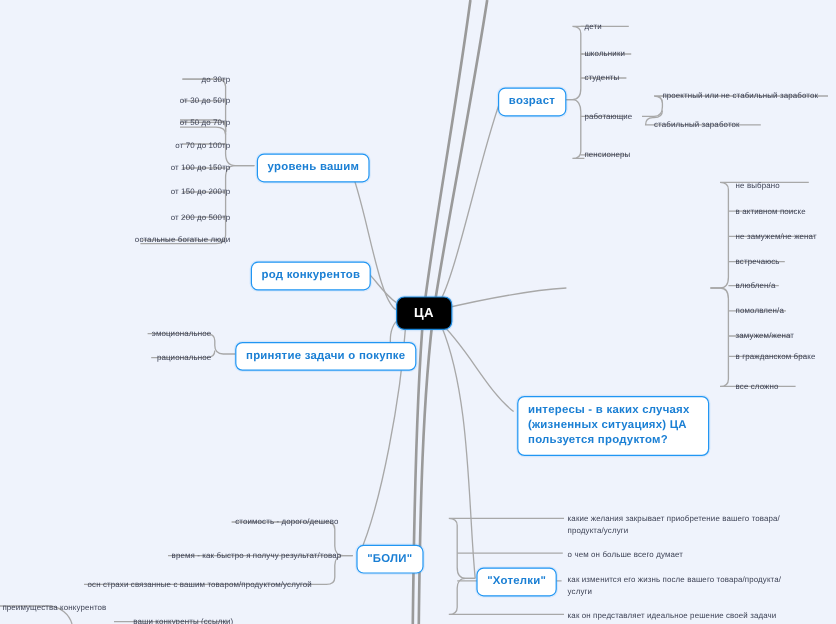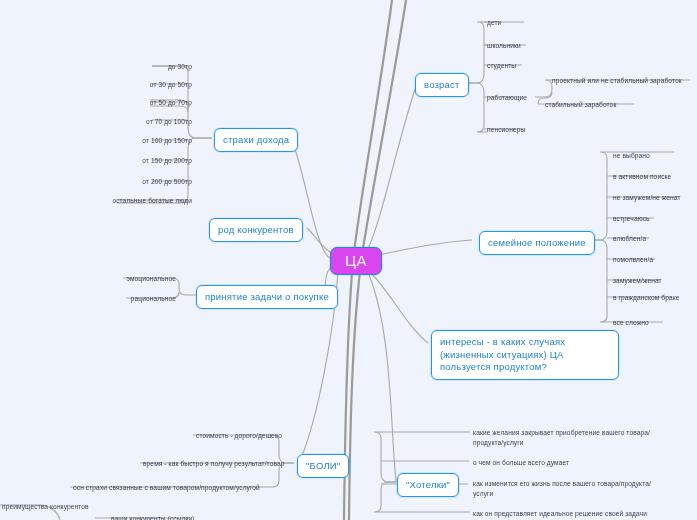--- a/index.html
+++ b/index.html
@@ -16,33 +16,33 @@
   svg.links path{fill:none;stroke:#a8a8a8;stroke-width:1.1;}
   svg.links path.thick{stroke:#9a9a9a;stroke-width:2.2;}
 
   .node{
     position:absolute;
     box-sizing:border-box;
     border:1.6px solid #2196f3;
     border-radius:6px;
     background:#ffffff;
     color:#1a7fd4;
-    font-weight:normal;
+    font-weight:bold;
     font-size:9.5px;
     line-height:12px;
     letter-spacing:.2px;
     padding:5px 8px;
     white-space:nowrap;
     box-shadow:0 0 0 1px rgba(33,150,243,.12);
   }
   .node.root{
-    background:#d946ef;
+    background:#000000;
     color:#ffffff;
     border-color:#1b87db;
-    font-size:15px;
+    font-size:11px;
     padding:7px 14px;
     border-radius:7px;
     letter-spacing:.4px;
   }
   .node.wrap{white-space:normal;line-height:12.5px;}
 
   .leaf{
     position:absolute;
     font-size:6.6px;
     line-height:9px;
@@ -125,21 +125,21 @@
     <path d="M381,461 L469,461"></path>
     <path d="M396,482 L388,482 C383,482 381,486 381,490 L381,506 C381,510 378,512 374,512 L470,512"></path>
     <path d="M381,484 L468,484"></path>
 
     <path d="M60,520 C58,512 50,505 40,505 L0,505"></path>
     <path d="M95,518 L190,518"></path>
   </svg>
 
   <div class="node root" style="left:330px;top:247px;">ЦА</div>
 
-  <div class="node" style="left:214px;top:128px;">страхи дохода</div>
+  <div class="node" style="left:214px;top:128px;">уровень вашим</div>
 
   <div class="leaf" style="left:160px;top:62px;text-align:right;width:32px;">до 30тр</div>
   <div class="leaf" style="left:143px;top:80px;text-align:right;width:49px;">от 30 до 50тр</div>
   <div class="leaf" style="left:143px;top:98px;text-align:right;width:49px;">от 50 до 70тр</div>
   <div class="leaf" style="left:139px;top:117px;text-align:right;width:53px;">от 70 до 100тр</div>
   <div class="leaf" style="left:135px;top:136px;text-align:right;width:57px;">от 100 до 150тр</div>
   <div class="leaf" style="left:135px;top:156px;text-align:right;width:57px;">от 150 до 200тр</div>
   <div class="leaf" style="left:135px;top:177px;text-align:right;width:57px;">от 200 до 500тр</div>
   <div class="leaf" style="left:110px;top:196px;text-align:right;width:82px;">остальные богатые люди</div>
 
@@ -153,33 +153,32 @@
 
   <div class="leaf" style="left:487px;top:18px;">дети</div>
   <div class="leaf" style="left:487px;top:41px;">школьники</div>
   <div class="leaf" style="left:487px;top:61px;">студенты</div>
   <div class="leaf" style="left:487px;top:93px;">работающие</div>
   <div class="leaf" style="left:487px;top:125px;">пенсионеры</div>
 
   <div class="leaf" style="left:552px;top:76px;">проектный или не стабильный заработок</div>
   <div class="leaf" style="left:545px;top:100px;">стабильный заработок</div>
 
-  <div class="node" style="left:479px;top:231px;">семейное положение</div>
 
   <div class="leaf" style="left:613px;top:151px;">не выбрано</div>
   <div class="leaf" style="left:613px;top:172px;">в активном поиске</div>
   <div class="leaf" style="left:613px;top:193px;">не замужем/не женат</div>
   <div class="leaf" style="left:613px;top:214px;">встречаюсь</div>
   <div class="leaf" style="left:613px;top:234px;">влюблен/а</div>
   <div class="leaf" style="left:613px;top:255px;">помолвлен/а</div>
   <div class="leaf" style="left:613px;top:276px;">замужем/женат</div>
   <div class="leaf" style="left:613px;top:293px;">в гражданском браке</div>
   <div class="leaf" style="left:613px;top:318px;">все сложно</div>
 
-  <div class="node wrap" style="left:431px;top:330px;width:188px;">интересы - в каких случаях (жизненных ситуациях) ЦА пользуется продуктом?</div>
+  <div class="node wrap" style="left:431px;top:330px;width:160px;">интересы - в каких случаях (жизненных ситуациях) ЦА пользуется продуктом?</div>
 
   <div class="node" style="left:297px;top:454px;">"БОЛИ"</div>
 
   <div class="leaf" style="left:196px;top:431px;">стоимость - дорого/дешево</div>
   <div class="leaf" style="left:143px;top:459px;">время - как быстро я получу результат/товар</div>
   <div class="leaf" style="left:73px;top:483px;">осн страхи связанные с вашим товаром/продуктом/услугой</div>
 
   <div class="node" style="left:397px;top:473px;">"Хотелки"</div>
 
   <div class="leaf wrap" style="left:473px;top:428px;width:185px;">какие желания закрывает приобретение вашего товара/продукта/услуги</div>

